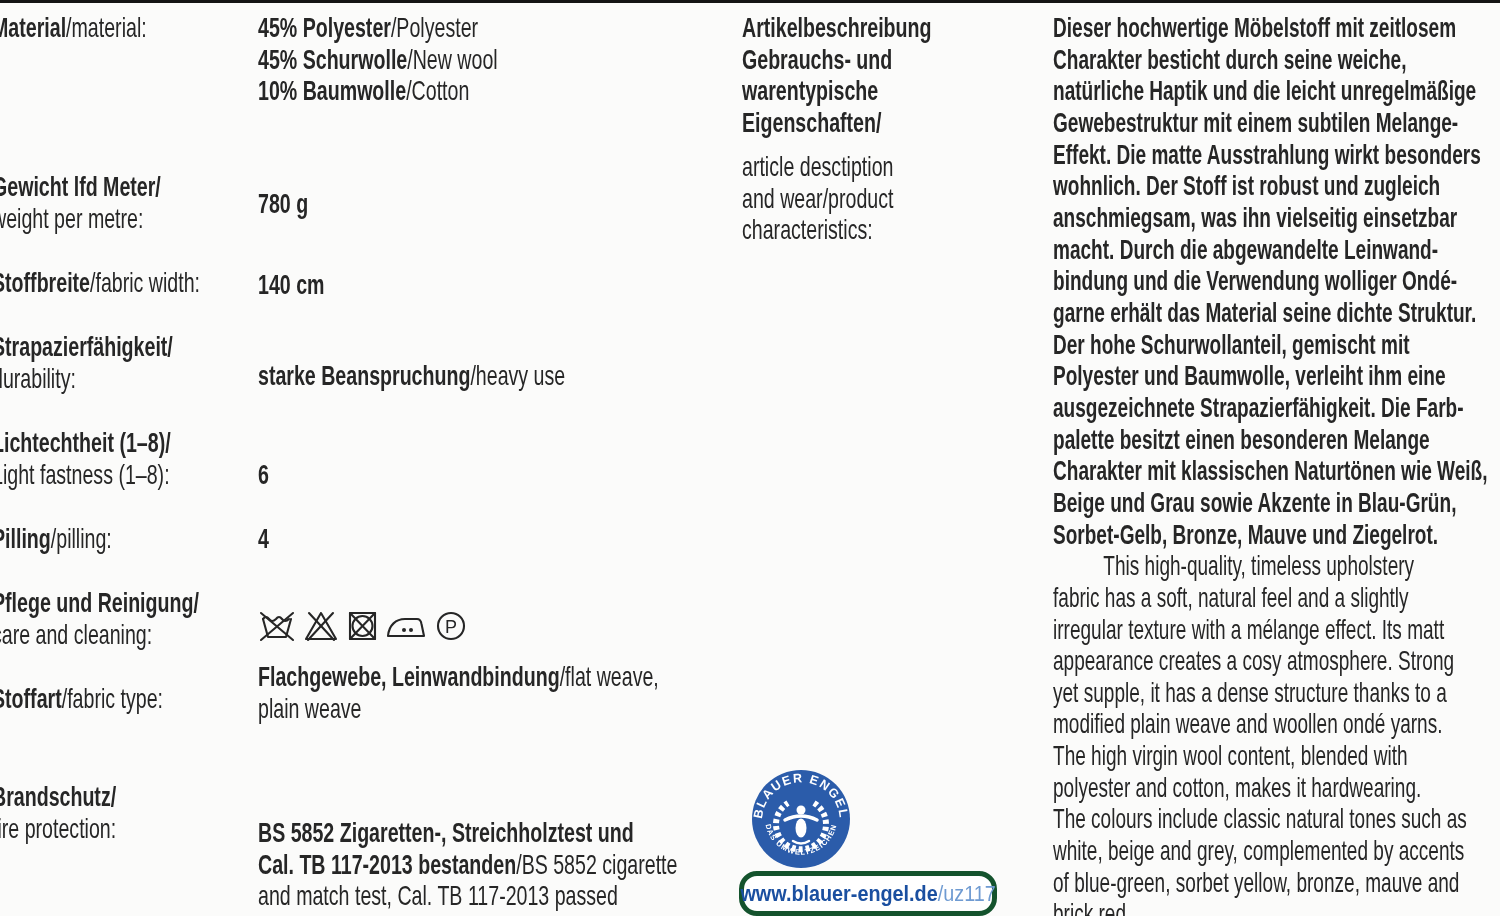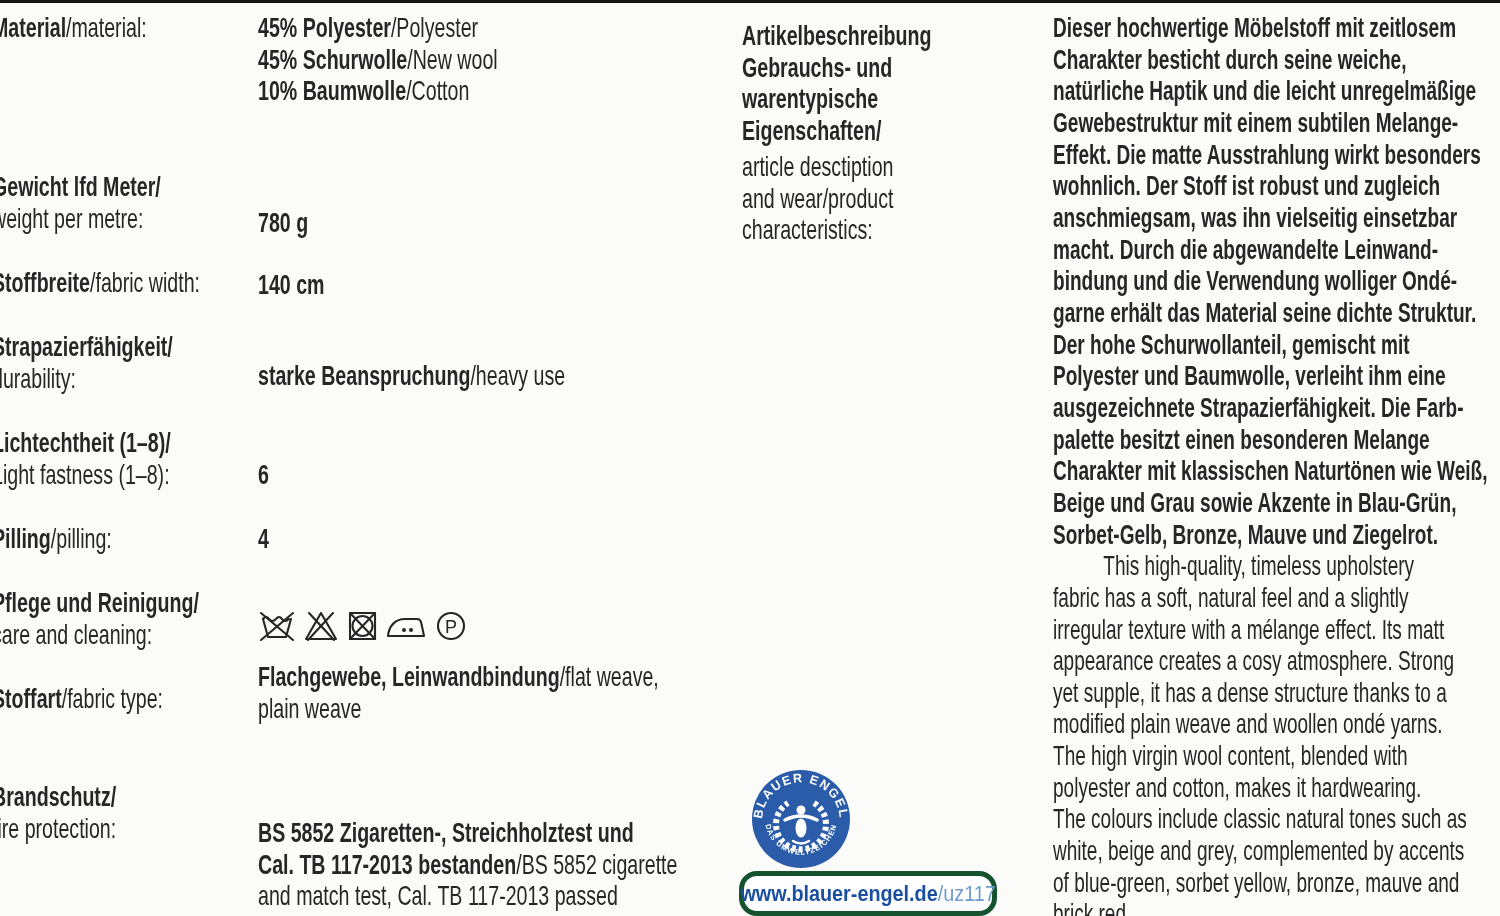--- a/index.html
+++ b/index.html
@@ -52,21 +52,21 @@
   <div class="abs value-col" style="top:12px">
       <div class="tl"><span class="b">45% Polyester</span><span>/Polyester</span></div>
       <div class="tl"><span class="b">45% Schurwolle</span><span>/New wool</span></div>
       <div class="tl"><span class="b">10% Baumwolle</span><span>/Cotton</span></div>
     </div>
 
   <div class="abs label-col" style="top:171px">
       <div class="tl"><span class="b">Gewicht lfd Meter/</span></div>
       <div class="tl"><span>weight per metre:</span></div>
     </div>
-  <div class="abs value-col" style="top:207px">
+  <div class="abs value-col" style="top:188px">
       <div class="tl"><span class="b">780 g</span></div>
     </div>
 
   <div class="abs label-col" style="top:267px">
       <div class="tl"><span class="b">Stoffbreite</span><span>/fabric width:</span></div>
     </div>
   <div class="abs value-col" style="top:269px">
       <div class="tl"><span class="b">140 cm</span></div>
     </div>
 
@@ -148,21 +148,21 @@
       <div class="tl"><span class="b">Brandschutz/</span></div>
       <div class="tl"><span>fire protection:</span></div>
     </div>
   <div class="abs value-col" style="top:817px">
       <div class="tl"><span class="b">BS 5852 Zigaretten-, Streichholztest und</span></div>
       <div class="tl"><span class="b">Cal. TB 117-2013 bestanden</span><span>/BS 5852 cigarette</span></div>
       <div class="tl"><span>and match test, Cal. TB 117-2013 passed</span></div>
     </div>
 </div>
 
-<div class="abs boldlines" style="left:742px;top:20px">
+<div class="abs boldlines" style="left:742px;top:12px">
     <div class="tl">Artikelbeschreibung</div>
     <div class="tl">Gebrauchs- und</div>
     <div class="tl">warentypische</div>
     <div class="tl">Eigenschaften/</div>
   </div>
 <div class="abs" style="left:742px;top:151px">
     <div class="tl">article desctiption</div>
     <div class="tl">and wear/product</div>
     <div class="tl">characteristics:</div>
   </div>

